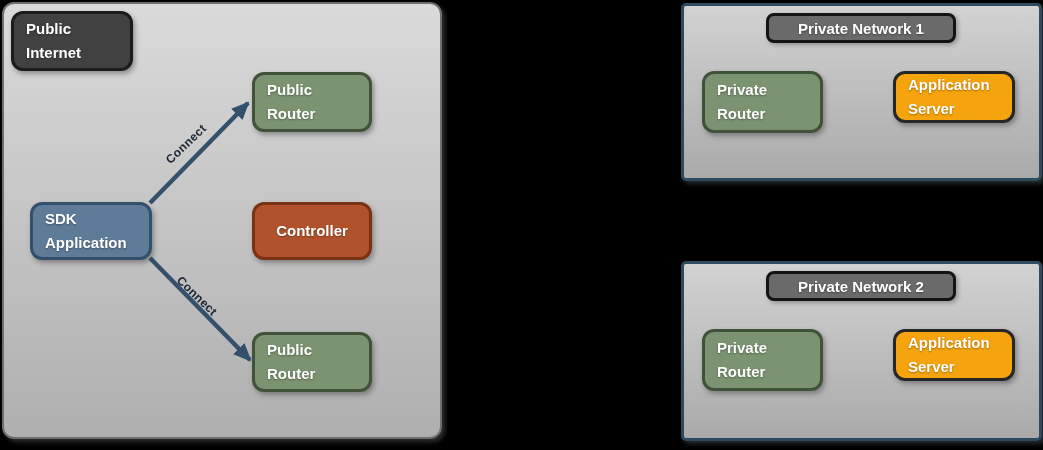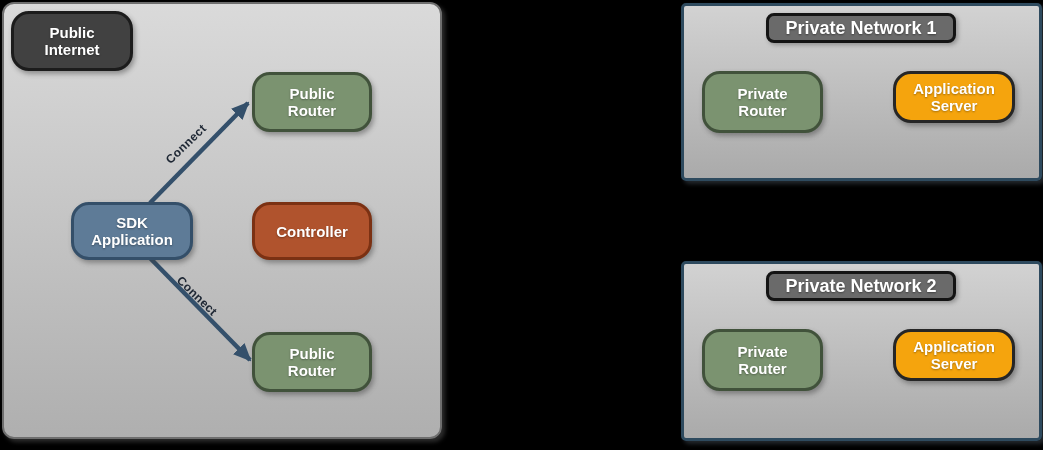--- a/index.html
+++ b/index.html
@@ -55,54 +55,54 @@
   }
   #private-net-1{ left:681px; top:3px;  height:178px; }
   #private-net-2{ left:681px; top:261px; height:180px;padding-left:46px; }
 
   .node{
     position:absolute;
     box-sizing:border-box;
     display:flex;
     align-items:center;
     justify-content:center;
-    text-align:center;
+    text-align:left;
     color:#ffffff;
     font-weight:bold;
     font-size:15px;
-    line-height:17px;
-    border-radius:18px;
+    line-height:24px;
+    border-radius:12px;
     padding:0 12px;
     text-shadow:0 1px 2px rgba(0,0,0,0.35);
     box-shadow:2px 3px 5px rgba(60,60,60,0.45);
   }
   .node.dark  { background:var(--dark-fill);   border:3px solid var(--dark-border); }
   .node.green { background:var(--green-fill);  border:3px solid var(--green-border); }
-  .node.blue  { background:var(--blue-fill);   border:3px solid var(--blue-border);margin-left:41px; }
+  .node.blue  { background:var(--blue-fill);   border:3px solid var(--blue-border); }
   .node.rust  { background:var(--rust-fill);   border:3px solid var(--rust-border); }
   .node.orange{ background:var(--orange-fill); border:3px solid var(--orange-border); }
 
   
   #node-public-internet     { left:7px;   top:7px;   width:122px; height:60px; }
   #node-public-router-top   { left:248px; top:68px;  width:120px; height:60px; }
   #node-sdk-application     { left:26px;  top:198px; width:122px; height:58px; }
   #node-controller          { left:248px; top:198px; width:120px; height:58px; }
   #node-public-router-bottom{ left:248px; top:328px; width:120px; height:60px; }
 
   
   .title-box{
     position:absolute;
     left:82px; top:7px;
     width:190px; height:30px;
     box-sizing:border-box;
     background:var(--title-fill);
     border:3px solid #141414;
     border-radius:8px;
     display:flex; align-items:center; justify-content:center;
-    color:#fff; font-weight:bold; font-size:18px;
+    color:#fff; font-weight:bold; font-size:15px;
     text-shadow:0 1px 2px rgba(0,0,0,0.4);
     box-shadow:2px 2px 4px rgba(60,60,60,0.4);
   }
   .node.private-router    { left:18px;  top:65px; width:121px; height:62px; }
   .node.application-server{ left:209px; top:65px; width:122px; height:52px; }
 
   .arrows-svg{
     position:absolute;
     left:0; top:0;
     width:436px; height:433px;

